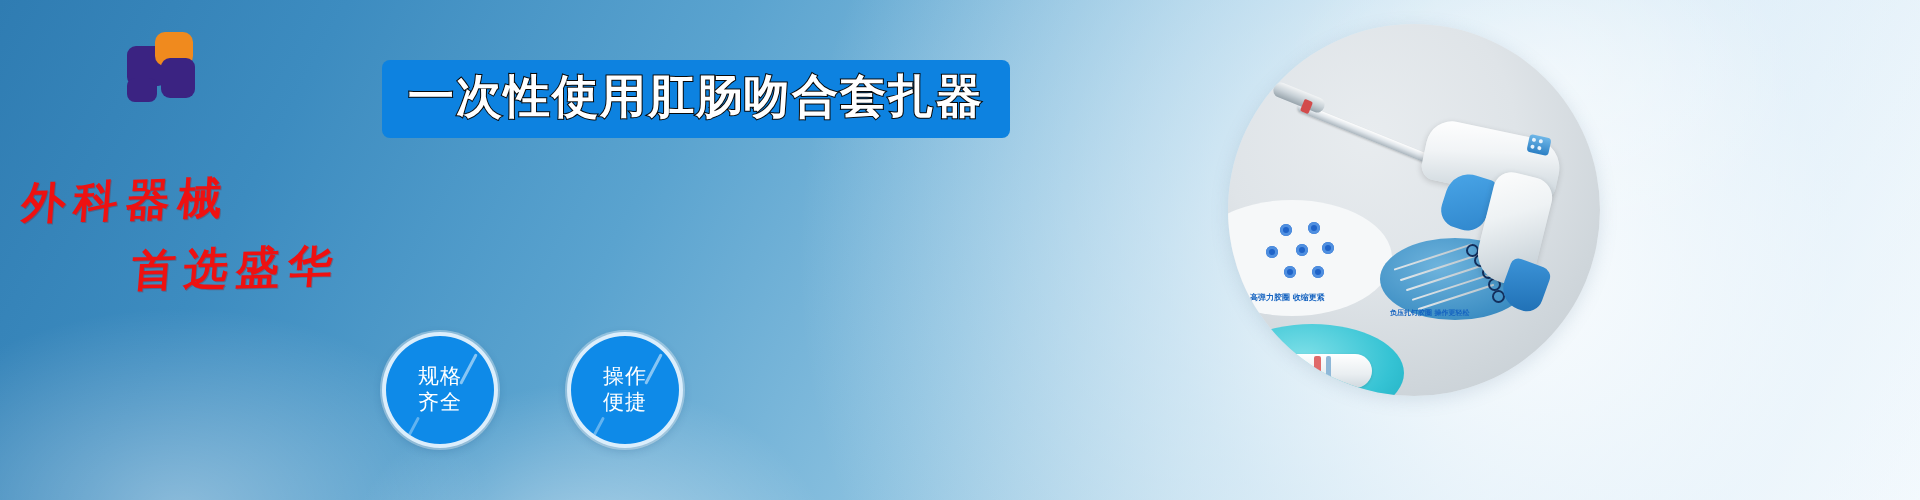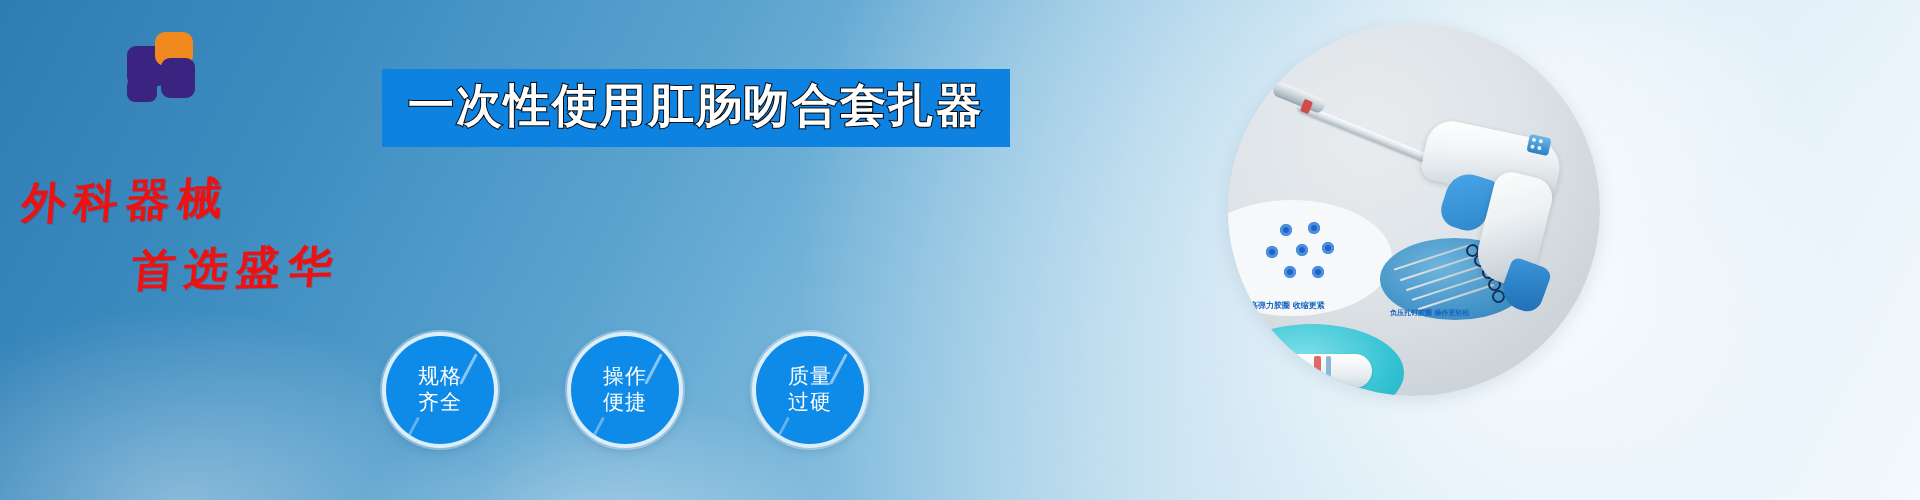--- a/index.html
+++ b/index.html
@@ -34,21 +34,21 @@
     font-family:"DejaVu Sans","Liberation Sans",sans-serif;text-indent:7px;}
 
   
   .calli{position:absolute;left:22px;top:170px;color:#ee1111;font-weight:700;
     font-family:"DejaVu Serif","Liberation Serif",serif;
     text-shadow:1px 1px 0 rgba(140,0,0,.25);}
   .calli-l1{font-size:44px;letter-spacing:8px;transform:skewX(-6deg) rotate(-1.5deg);}
   .calli-l2{font-size:44px;letter-spacing:8px;margin-left:110px;margin-top:10px;transform:skewX(-6deg) rotate(-1.5deg);}
 
   
-  .title-bar{position:absolute;left:382px;top:69px;background:#0d82e0;padding:6px 26px 10px;}
+  .title-bar{position:absolute;left:382px;top:60px;background:#0d82e0;padding:6px 26px 10px;border-radius:8px;}
   .title-bar span{font-size:46px;font-weight:700;color:#ffffff;letter-spacing:2px;
     font-family:"DejaVu Sans","Liberation Sans",sans-serif;
     -webkit-text-stroke:2px #0a0a0a;paint-order:stroke fill;
     text-shadow:0 0 1px #000;}
   .subtitle{position:absolute;left:368px;top:162px;font-size:36px;font-weight:700;color:#ffffff;
     letter-spacing:3px;font-family:"DejaVu Sans","Liberation Sans",sans-serif;
     -webkit-text-stroke:2px #0d82e0;paint-order:stroke fill;}
 
   
   .circles{position:absolute;left:382px;top:332px;display:flex;gap:69px;}
@@ -66,21 +66,21 @@
 
   
   .photo{position:absolute;left:1228px;top:24px;width:372px;height:372px;border-radius:50%;
     background:radial-gradient(circle at 38% 30%, #e8ecef 0%, #dfe4e8 42%, #cfd6db 72%, #c2cad0 100%);
     overflow:hidden;box-shadow:0 4px 18px rgba(90,120,150,.18);}
   .photo-disc-white{position:absolute;left:-36px;top:176px;width:200px;height:116px;border-radius:50%;
     background:#f6f8f9;}
   .dots{position:absolute;left:26px;top:196px;width:110px;height:70px;}
   .dot{position:absolute;width:12px;height:12px;border-radius:50%;background:#1f63c8;
     box-shadow:inset 0 0 0 3px #4f8fe0;}
-  .lbl-ring{position:absolute;left:22px;top:276px;font-size:8px;color:#1563c0;font-weight:700;
+  .lbl-ring{position:absolute;left:22px;top:268px;font-size:8px;color:#1563c0;font-weight:700;
     font-family:"DejaVu Sans",sans-serif;white-space:nowrap;}
   .blue-oval{position:absolute;left:152px;top:214px;width:150px;height:82px;border-radius:50%;
     background:radial-gradient(ellipse at 40% 35%, #6fb4dd, #3e8fc4 70%, #2f7ab0 100%);}
   .needles{position:absolute;left:160px;top:222px;width:130px;height:58px;}
   .needle{position:absolute;height:2px;background:linear-gradient(90deg,#dfe6ea,#b9c4cb);border-radius:1px;}
   .needle-tip{position:absolute;width:9px;height:9px;border-radius:50%;border:2px solid #13305e;background:transparent;}
   .lbl-needle{position:absolute;left:162px;top:284px;font-size:7px;color:#1563c0;font-weight:700;
     font-family:"DejaVu Sans",sans-serif;white-space:nowrap;}
   .teal-oval{position:absolute;left:-8px;top:300px;width:184px;height:98px;border-radius:50%;
     background:radial-gradient(ellipse at 45% 35%, #7fe0e8, #35c3d4 62%, #1aa9bd 100%);}
@@ -145,26 +145,20 @@
       <div class="slash2"></div>
       <div class="cl">规格</div>
       <div class="cl">齐全</div>
     </div>
     <div class="circle">
       <div class="slash"></div>
       <div class="slash2"></div>
       <div class="cl">操作</div>
       <div class="cl">便捷</div>
     </div>
-    <div class="circle">
-      <div class="slash"></div>
-      <div class="slash2"></div>
-      <div class="cl">质量</div>
-      <div class="cl">过硬</div>
-    </div>
   </div>
 
   <div class="photo">
     <div class="photo-disc-white"></div>
 
     <div class="dots">
       <div class="dot" style="left:26px;top:4px;"></div>
       <div class="dot" style="left:54px;top:2px;"></div>
       <div class="dot" style="left:12px;top:26px;"></div>
       <div class="dot" style="left:42px;top:24px;"></div>

